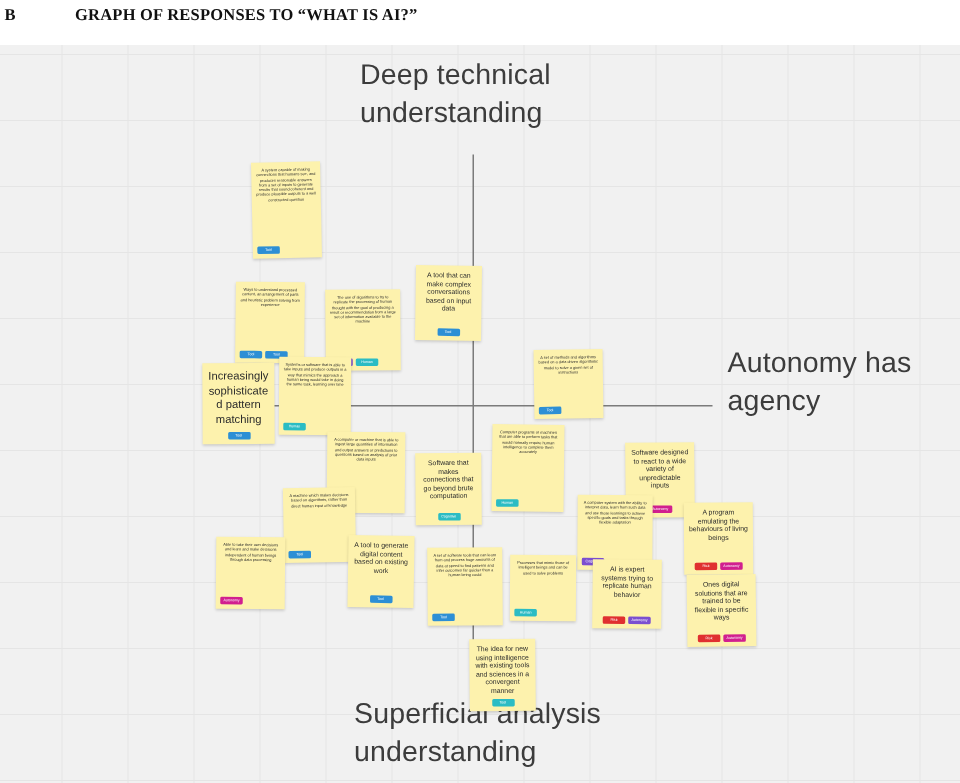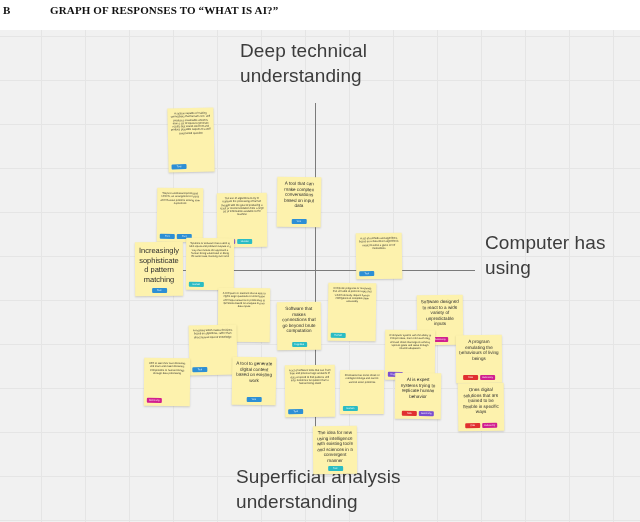--- a/index.html
+++ b/index.html
@@ -107,21 +107,21 @@
   <span class="hdr-title">GRAPH OF RESPONSES TO “WHAT IS AI?”</span>
 </div>
 
 <div id="canvas">
 
   <div class="axis" id="axis-vertical"></div>
   <div class="axis" id="axis-horizontal"></div>
 
   <div class="quad-label" id="label-top">Deep technical understanding</div>
   <div class="quad-label" id="label-bottom">Superficial analysis understanding</div>
-  <div class="quad-label" id="label-right">Computer has using</div>
+  <div class="quad-label" id="label-right">Autonomy has agency</div>
 
   <div id="notes-layer">
       <div class="note tiny" id="note-system-matching" style="left: 168px; top: 78px; width: 46px; height: 64px; background: rgb(253, 242, 173); transform: rotate(-1.2deg);">
         <span class="note-text">A system capable of making connections that humans see, and produces reasonable answers from a set of inputs to generate results that sound coherent and produce plausible outputs to a well constructed question</span>
         <div class="tagrow">
           <span class="tag" style="background: rgb(45, 143, 213);">Tool</span>
         </div>
       </div>
       <div class="note tiny" id="note-text-pattern-processing" style="left: 157px; top: 158px; width: 46px; height: 54px; background: rgb(253, 242, 173); transform: rotate(0.6deg);">
         <span class="note-text">Ways to understand processed content, an arrangement of parts and heuristic problem solving from experience</span>

